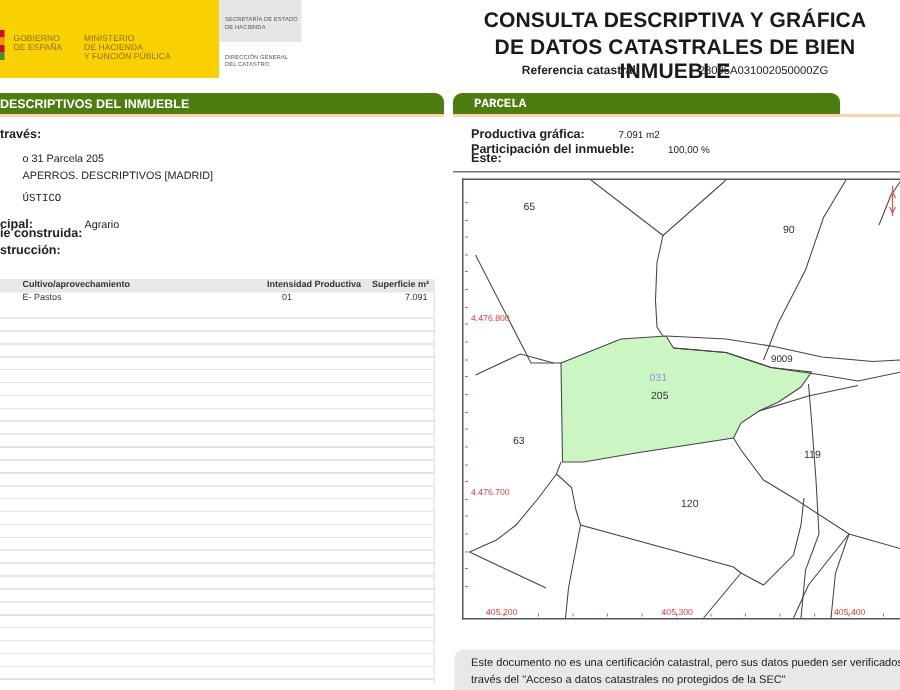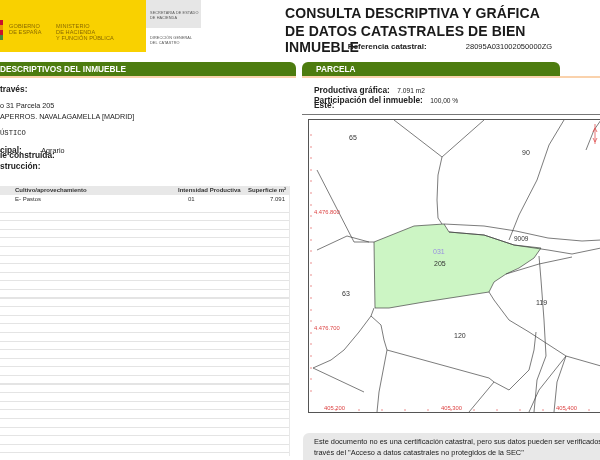--- a/index.html
+++ b/index.html
@@ -7,33 +7,33 @@
   .abs { position:absolute; }
 
   
   .gov-yellow { left:0; top:0; width:146px; height:52px; background:#f9d100; }
   .gov-gray { left:146px; top:0; width:55px; height:28px; background:#e6e6e6; }
   .gov-flag { left:0; top:20px; width:3px; height:20px; }
   .gov-flag span { display:block; width:3px; height:5px; }
   .gov-text { font-size:5.6px; line-height:6px; color:#8a6b00; letter-spacing:0.1px; }
   .gov-small { font-size:3.8px; line-height:4.6px; color:#555; letter-spacing:0.1px; }
 
-  .title { left:285px; width:300px; text-align:left; font-weight:bold; font-size:14px; color:#1a1a1a; letter-spacing:0.1px; }
+  .title { left:300px; width:300px; text-align:center; font-weight:bold; font-size:14px; color:#1a1a1a; letter-spacing:0.1px; }
   .refline { left:300px; width:300px; top:42px; text-align:center; font-size:8px; color:#222; }
   .refline .lbl { font-weight:bold; margin-right:10px;margin-top:16px; }
   .refline .val { font-size:7.5px;margin-left:27px; }
 
   
   .bar { height:14px; background:#4d7c0f; color:#fff; font-weight:bold; font-size:8.3px; line-height:15px; border-radius:0 6px 0 0; }
   .bar.right { border-radius:6px 6px 0 0; padding-left:14px; box-sizing:border-box; }
   .bar.left { padding-left:0; box-sizing:border-box; }
   .bar-under { height:2px; background:#f07d10; opacity:0.35; }
 
   .lab { font-weight:bold; font-size:8.4px; color:#222; }
-  .txt { font-size:7.2px; color:#222; }
+  .txt { font-size:7.2px; color:#222;padding-left:15px; }
 
   
   .tbl-head { left:0; top:186px; width:290px; height:9px; background:#e8e8e8; font-size:6px; font-weight:bold; color:#333; line-height:9px; border-radius:0 3px 0 0; }
   .tbl-row { left:0; width:290px; height:8.5px; border-bottom:1px solid #e4e4e4; font-size:6px; line-height:9px; color:#333; }
   .tbl-frame { left:289px; top:186px; width:1px; height:270px; background:#e8e8e8; }
 
   
   .map { left:308px; top:119px; width:292px; height:292px; background:#ffffff; border-top:1px solid #555; border-left:1px solid #555; border-bottom:1px solid #555; overflow:hidden; }
 
   .note { left:303px; top:433px; width:297px; height:27px; background:#e8e8e8; border-radius:6px 0 0 0; font-size:7.4px; line-height:11px; color:#1a1a1a; padding:3px 0 0 11px; box-sizing:border-box; white-space:nowrap; }
@@ -74,21 +74,21 @@
   <span class="val">28095A031002050000ZG</span>
 </div>
 
 <div class="abs bar left" style="left:0;top:62px;width:296px;">
   <span>DESCRIPTIVOS DEL INMUEBLE</span>
 </div>
 <div class="abs bar-under" style="left:0;top:76px;width:296px;"></div>
 
 <div class="abs lab" style="left:0;top:84px;">través:</div>
 <div class="abs txt" style="left:0;top:101px;">o 31 Parcela 205</div>
-<div class="abs txt" style="left:0;top:112px;">APERROS. NAVALAGAMELLA [MADRID]</div>
+<div class="abs txt" style="left:0;top:112px;">APERROS. DESCRIPTIVOS [MADRID]</div>
 <div class="abs txt" style="left:0;top:129px;font-family:Liberation Mono, monospace;">ÚSTICO</div>
 <div class="abs" style="left:0;top:139px;">
   <span class="lab">cipal:</span>
   <span class="txt" style="margin-left:15px">Agrario</span>
 </div>
 <div class="abs lab" style="left:0;top:150px;">ie construida:</div>
 <div class="abs lab" style="left:0;top:161px;">strucción:</div>
 
 <div class="abs tbl-head">
   <span class="abs" style="left:15px;">Cultivo/aprovechamiento</span>
@@ -96,21 +96,21 @@
   <span class="abs" style="left:248px;">Superficie m²</span>
 </div>
 <div class="abs tbl-row" style="top:195px;">
   <span class="abs" style="left:15px;">E- Pastos</span>
   <span class="abs" style="left:188px;">01</span>
   <span class="abs" style="left:270px;">7.091</span>
 </div>
 <div class="abs" style="left:0;top:204px;width:290px;height:252px;background:repeating-linear-gradient(to bottom,#ffffff 0px,#ffffff 7.5px,#e4e4e4 7.5px,#e4e4e4 8.6px);"></div>
 <div class="abs tbl-frame"></div>
 
-<div class="abs bar right" style="left:302px;top:62px;width:258px;">
+<div class="abs bar right" style="left:302px;top:62px;width:258px;font-family:Liberation Mono, monospace;">
   <span>PARCELA</span>
 </div>
 <div class="abs bar-under" style="left:302px;top:76px;width:298px;"></div>
 
 <div class="abs" style="left:314px;top:79px;">
   <span class="lab">Productiva gráfica:</span>
   <span class="txt" style="margin-left:3px;font-size:6.6px">7.091 m2</span>
 </div>
 <div class="abs" style="left:314px;top:89px;">
   <span class="lab">Participación del inmueble:</span>

